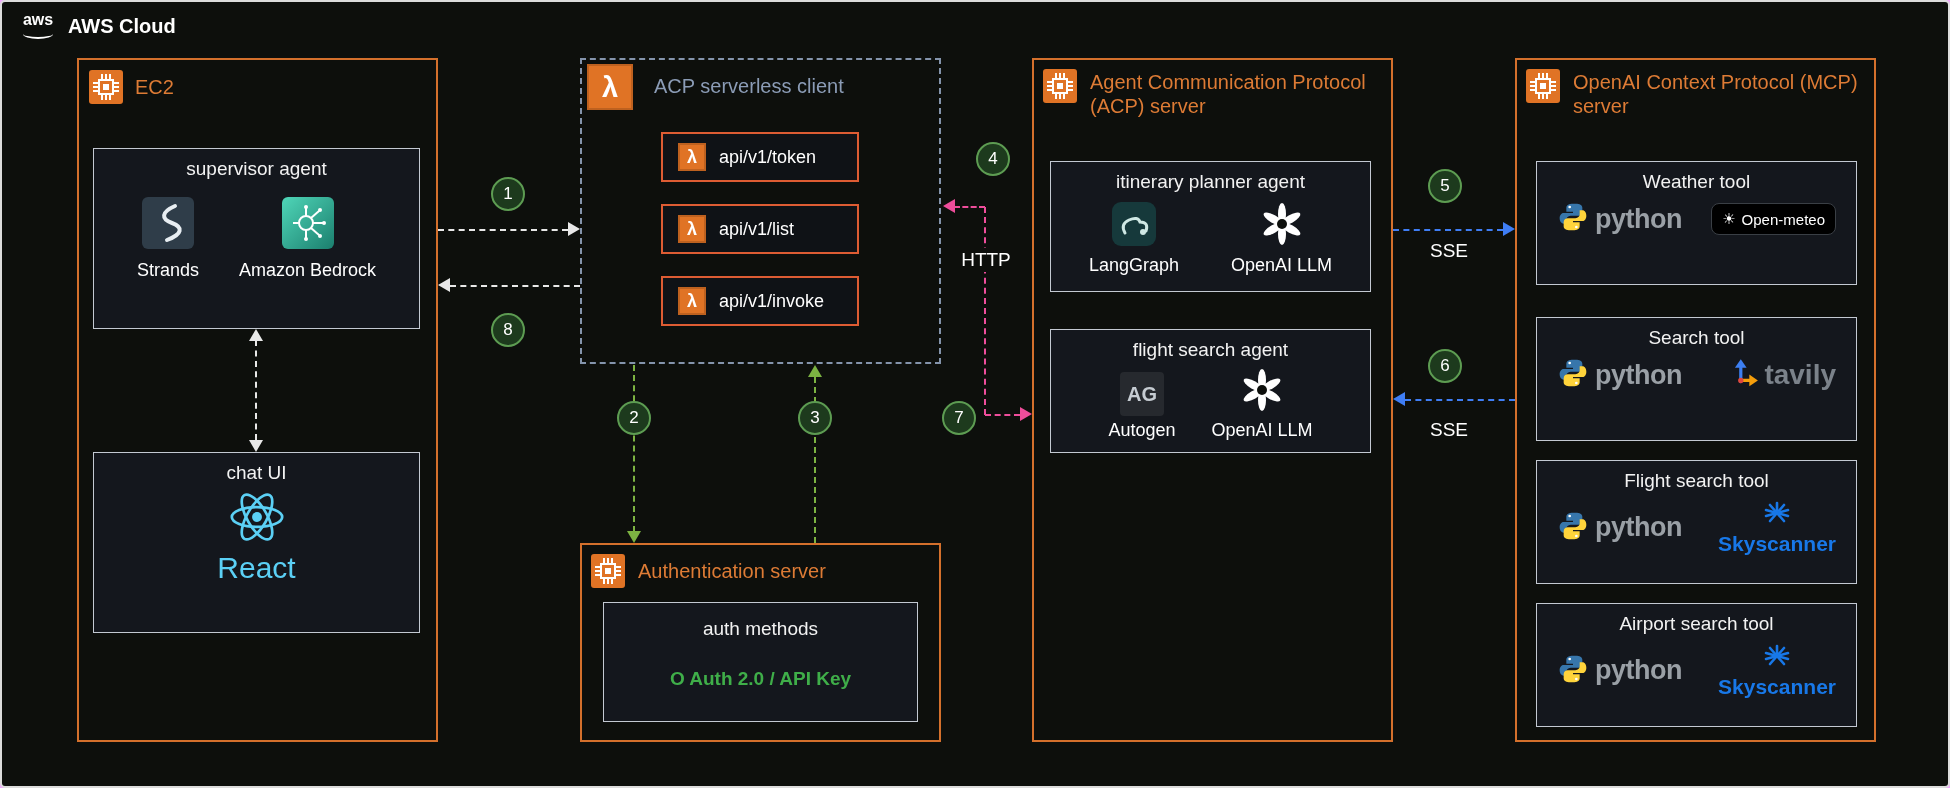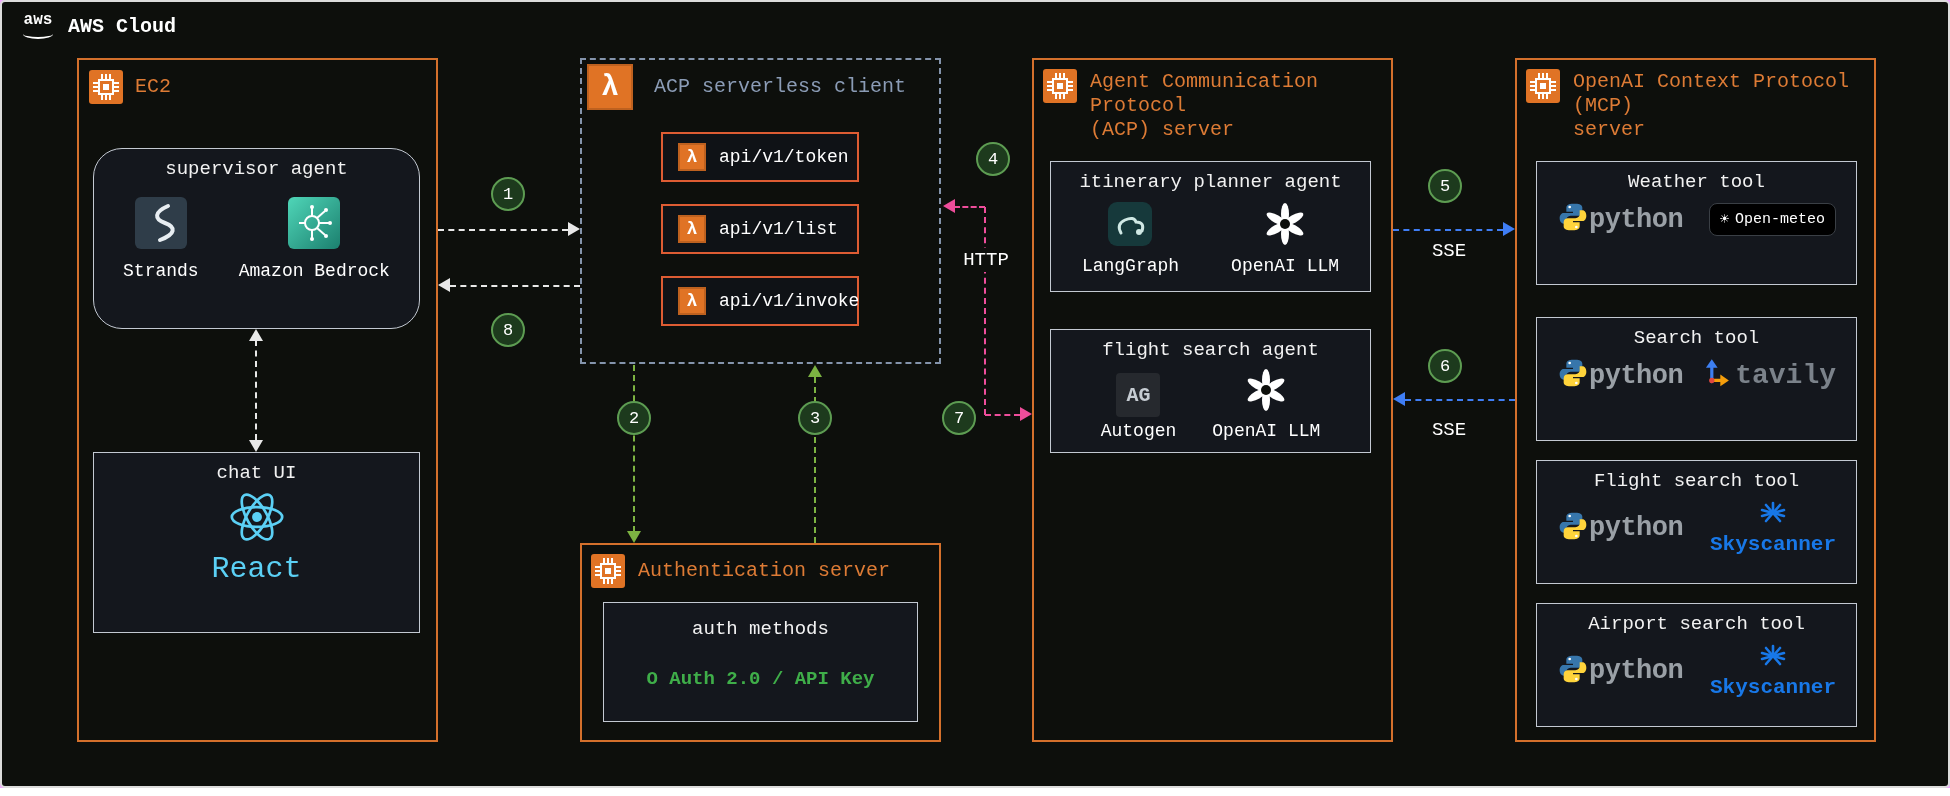--- a/index.html
+++ b/index.html
@@ -1,16 +1,16 @@
 <!DOCTYPE html>
 <html><head>
 <meta charset="utf-8">
 <style>
   html,body{margin:0;padding:0;background:#ffffff;}
-  .page{position:relative;width:1950px;height:796px;background:#f0abfc;font-family:Liberation Mono, monospace;overflow:hidden;}
+  .page{position:relative;width:1950px;height:796px;background:#f0abfc;font-family:Liberation Sans, sans-serif;overflow:hidden;}
   .diagram{position:absolute;left:0;top:0;width:1950px;height:788px;background:#0d0f0c;border:2px solid #dcdcdc;border-radius:5px;box-sizing:border-box;}
   
   .group{position:absolute;border:2px solid #d4702c;box-sizing:border-box;}
   .group-title{position:absolute;color:#dd7b35;font-size:20px;line-height:24px;}
   
   .dashed-group{position:absolute;border:2px dashed #8494ac;box-sizing:border-box;}
   .dashed-title{position:absolute;color:#8b9cb6;font-size:20px;}
   
   .panel{position:absolute;background:#14171d;border:1px solid #c3c9d2;box-sizing:border-box;display:flex;flex-direction:column;align-items:center;}
   .panel-title{font-size:19px;color:#f2f2f2;margin-top:9px;}
@@ -42,21 +42,21 @@
   
   .react-word{color:#5bd0f5;font-size:30px;margin-top:3px;}
   .green-methods{color:#3fae49;font-size:19px;font-weight:bold;margin-top:28px;}
   .auth-title-inner{font-size:19px;color:#f2f2f2;margin-top:15px;}
   .py-word{color:#9aa0a6;font-size:27px;font-weight:600;letter-spacing:-0.5px;}
   .tavily-word{color:#7b828a;font-size:28px;font-weight:bold;}
   .sky-word{color:#1878e8;font-size:21px;font-weight:bold;line-height:22px;}
   .om-badge{background:#000000;border:1px solid #3a3f45;border-radius:8px;color:#ffffff;font-size:15px;padding:6px 10px;display:flex;align-items:center;gap:6px;white-space:nowrap;}
   .autogen-box{width:44px;height:44px;background:#26292e;border-radius:4px;display:flex;align-items:center;justify-content:center;color:#c6ccd2;font-size:20px;font-weight:bold;}
   .tool-row{display:flex;align-items:center;justify-content:space-between;width:100%;box-sizing:border-box;padding:0 20px;margin-top:8px;}
-  .py-group{display:flex;align-items:center;justify-content:space-between;}
+  .py-group{display:flex;align-items:center;gap:6px;justify-content:space-between;}
   .sky-group{display:flex;flex-direction:column;align-items:center;gap:3px;}
   .tavily-group{display:flex;align-items:center;gap:4px;}
   .white-strip{position:absolute;left:0;top:788px;width:1950px;height:8px;background:#ffffff;}
 </style>
 </head>
 <body>
 
 <div class="page">
 <div class="diagram">
 
@@ -84,21 +84,21 @@
               <line x1="25" y1="14" x2="31" y2="14"></line>
               <line x1="25" y1="18" x2="31" y2="18"></line>
               <line x1="25" y1="22" x2="31" y2="22"></line>
             </g>
             <rect x="15" y="15" width="6" height="6" fill="#fff"></rect>
           </svg>
     </span>
     <span class="group-title" style="left:56px;top:15px;">EC2</span>
   </div>
 
-  <div class="panel" style="left:91px;top:146px;width:327px;height:181px;border-radius:29px;">
+  <div class="panel" style="left:91px;top:146px;width:327px;height:181px;">
     <div class="panel-title">supervisor agent</div>
     <div class="icon-row" style="gap:40px;margin-top:17px;">
       <div class="icon-item">
         <span>
           <svg width="52" height="52" viewBox="0 0 52 52">
                 <rect width="52" height="52" rx="6" fill="#2f3d49"></rect>
                 <path d="M33 9 C19 15 19 22 30 26 C41 30 41 37 25 43" stroke="#e8eef2" stroke-width="4" fill="none" stroke-linecap="round"></path>
               </svg>
         </span>
         <span class="ic-label">Strands</span>

